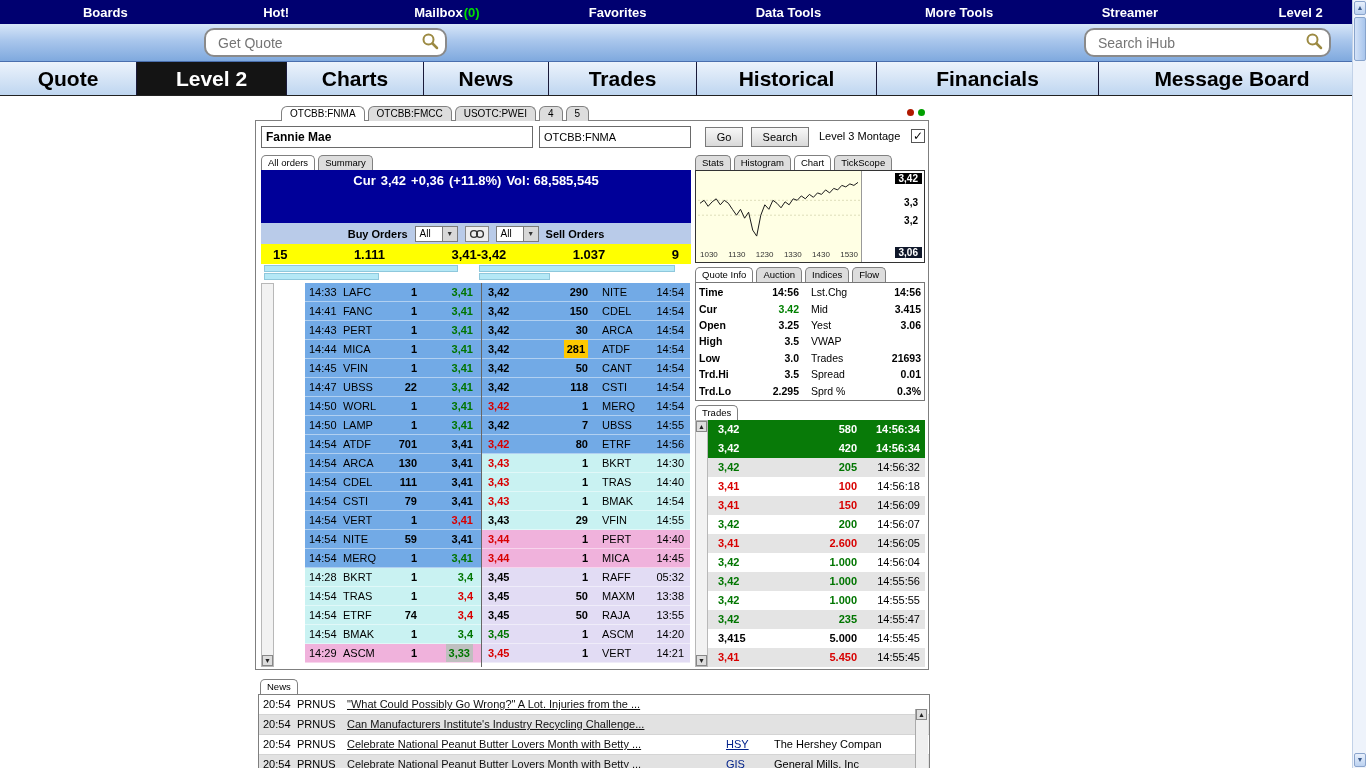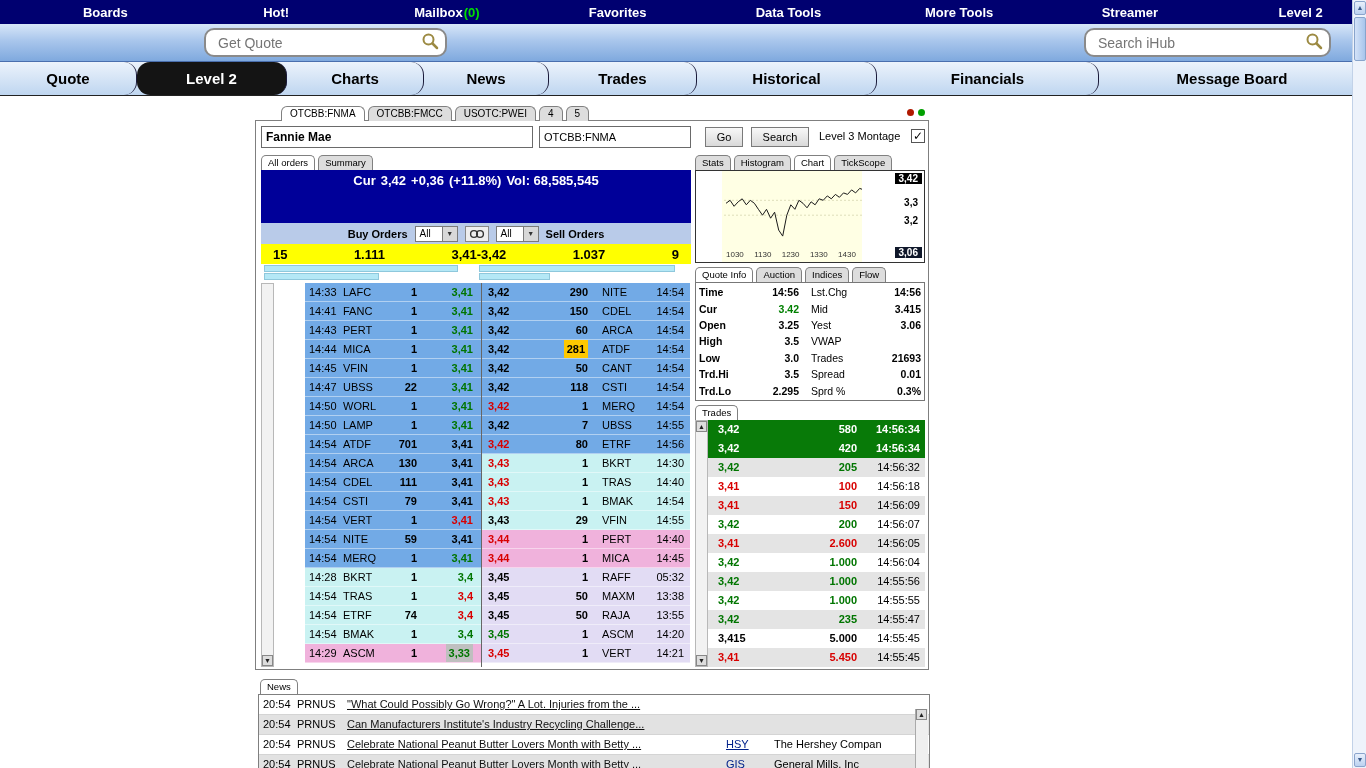--- a/index.html
+++ b/index.html
@@ -17,22 +17,22 @@
     background:linear-gradient(180deg,#d7e6f8 0%,#a9c6ec 45%,#7fa9de 100%);border-bottom:1px solid #4a6fae;}
   .pill{position:absolute;top:4px;height:29px;background:#fff;border:2px solid #8a8a8a;border-radius:10px;
     display:flex;align-items:center;padding:0 6px 0 10px;}
   .pill input{border:none;outline:none;flex:1;font-size:14px;color:#7a7a7a;background:transparent;font-family:inherit;min-width:0;}
   .pill-gq{left:204px;width:243px;}
   .pill-si{left:1084px;width:247px;}
 
   
   .maintabs{position:absolute;left:0;top:62px;width:1366px;height:34px;display:flex;
     background:linear-gradient(180deg,#ecf3fc,#bfd6f0);border-bottom:1px solid #222;}
-  .mtab{height:100%;display:flex;align-items:center;justify-content:center;font-size:15px;font-weight:bold;
-    border-right:1px solid #1a1a3a;cursor:pointer;color:#000;border-radius:13px;}
+  .mtab{height:100%;display:flex;align-items:center;justify-content:center;font-size:21px;font-weight:bold;
+    border-right:1px solid #1a1a3a;cursor:pointer;color:#000;}
   .mtab.active{background:#141414;color:#fff;}
 
   
   .montage{position:absolute;left:255px;top:104px;width:676px;height:568px;}
   .symtabs{position:absolute;left:26px;top:0;height:17px;display:flex;align-items:flex-end;z-index:2;}
   .stab{font-size:10px;padding:1px 8px;border:1px solid #808080;border-bottom:none;border-radius:6px 6px 0 0;
     background:#ddd;margin-right:3px;cursor:pointer;color:#000;line-height:12px;white-space:nowrap;}
   .stab.active{background:#fff;}
   .stab.sm{font-size:9.5px;padding:1px 6px;border-radius:5px 5px 0 0;}
   .dots{position:absolute;right:6px;top:5px;display:flex;gap:4px;z-index:2;}
@@ -102,21 +102,21 @@
   .c-price{width:52px;text-align:right;padding-right:8px;font-weight:bold;}
   .a-price{width:46px;padding-left:6px;font-weight:bold;}
   .a-size{flex:1;text-align:right;padding-right:12px;font-weight:bold;}
   .a-mm{width:46px;padding-left:2px;}
   .a-time{width:44px;text-align:right;padding-right:6px;}
   .hl-gold{background:#ffc800;display:inline-block;padding:0 3px;}
   .hl-grey{background:#bfbfbf;display:inline-block;padding:0 3px;}
 
   
   .chartbox{position:absolute;left:0;top:0;width:230px;height:93px;border:1px solid #333;background:#fff;}
-  .plot{position:absolute;left:0;top:0;width:166px;height:91px;background:#ffffe4;border-right:1px solid #999;margin-left:26px;}
+  .plot{position:absolute;left:0;top:0;width:166px;height:91px;background:#ffffe4;border-right:1px solid #999;}
   .plot svg{position:absolute;left:0;top:0;}
   .xlabels{position:absolute;left:0;bottom:0;width:166px;height:12px;display:flex;justify-content:space-between;
     padding:0 4px;font-size:8px;color:#333;}
   .yscale{position:absolute;left:166px;top:0;width:62px;height:91px;background:#fff;font-size:10px;font-weight:bold;}
   .ys{position:absolute;right:2px;padding:0 4px;line-height:11px;}
   .ys-top{top:2px;background:#000;color:#fff;}
   .ys-m1{top:26px;color:#000;}
   .ys-m2{top:44px;color:#000;}
   .ys-bot{top:76px;background:#0f172a;color:#fff;}
 
@@ -446,21 +446,21 @@
               <span class="a-time">14:54</span>
             </div>
             <div class="arow bg-blue">
               <span class="a-price px-black">3,42</span>
               <span class="a-size">150</span>
               <span class="a-mm">CDEL</span>
               <span class="a-time">14:54</span>
             </div>
             <div class="arow bg-blue">
               <span class="a-price px-black">3,42</span>
-              <span class="a-size">60</span>
+              <span class="a-size">30</span>
               <span class="a-mm">ARCA</span>
               <span class="a-time">14:54</span>
             </div>
             <div class="arow bg-blue">
               <span class="a-price px-black">3,42</span>
               <span class="a-size"><span class="hl-gold">281</span></span>
               <span class="a-mm">ATDF</span>
               <span class="a-time">14:54</span>
             </div>
             <div class="arow bg-blue">

